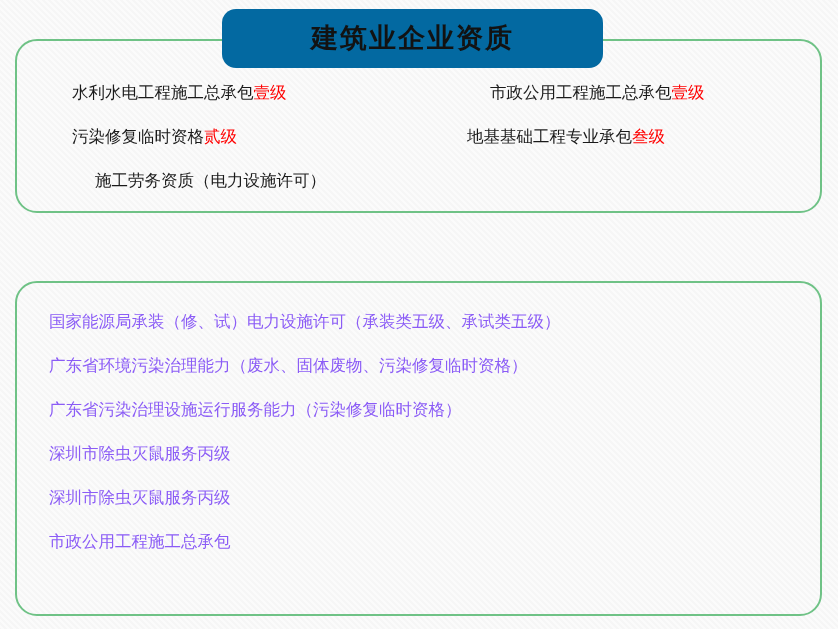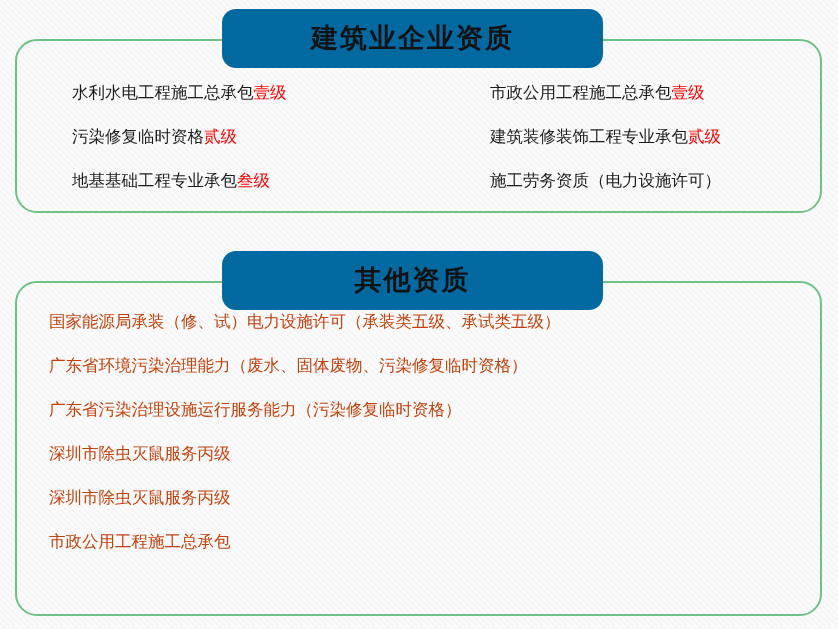--- a/index.html
+++ b/index.html
@@ -109,21 +109,21 @@
     top: 311px;
     width: 760px;
     display: flex;
     flex-direction: column;
   }
 
   .other-item {
     font-size: 16.5px;
     line-height: 21px;
     height: 44px;
-    color: #c2410c;
+    color: #8b5cf6;
     white-space: nowrap;
     font-family: Liberation Serif, serif;
   }
 </style>
 </head>
 <body>
 
 <div class="canvas">
 
   <div class="card" id="card-construction"></div>
@@ -135,36 +135,30 @@
   <div class="qual-grid">
     <div class="qual-item col-left">
       <span>水利水电工程施工总承包</span><span class="grade">壹级</span>
     </div>
     <div class="qual-item col-right">
       <span>市政公用工程施工总承包</span><span class="grade">壹级</span>
     </div>
     <div class="qual-item col-left">
       <span>污染修复临时资格</span><span class="grade">贰级</span>
     </div>
-    <div class="qual-item col-right">
-      <span>建筑装修装饰工程专业承包</span><span class="grade">贰级</span>
-    </div>
     <div class="qual-item col-left">
       <span>地基基础工程专业承包</span><span class="grade">叁级</span>
     </div>
     <div class="qual-item col-right">
       <span>施工劳务资质（电力设施许可）</span><span class="grade"></span>
     </div>
   </div>
 
   <div class="card" id="card-other"></div>
 
-  <div class="badge" id="badge-other">
-    <span>其他资质</span>
-  </div>
 
   <div class="other-list">
     <div class="other-item">国家能源局承装（修、试）电力设施许可（承装类五级、承试类五级）</div>
     <div class="other-item">广东省环境污染治理能力（废水、固体废物、污染修复临时资格）</div>
     <div class="other-item">广东省污染治理设施运行服务能力（污染修复临时资格）</div>
     <div class="other-item">深圳市除虫灭鼠服务丙级</div>
     <div class="other-item">深圳市除虫灭鼠服务丙级</div>
     <div class="other-item">市政公用工程施工总承包</div>
   </div>
 

